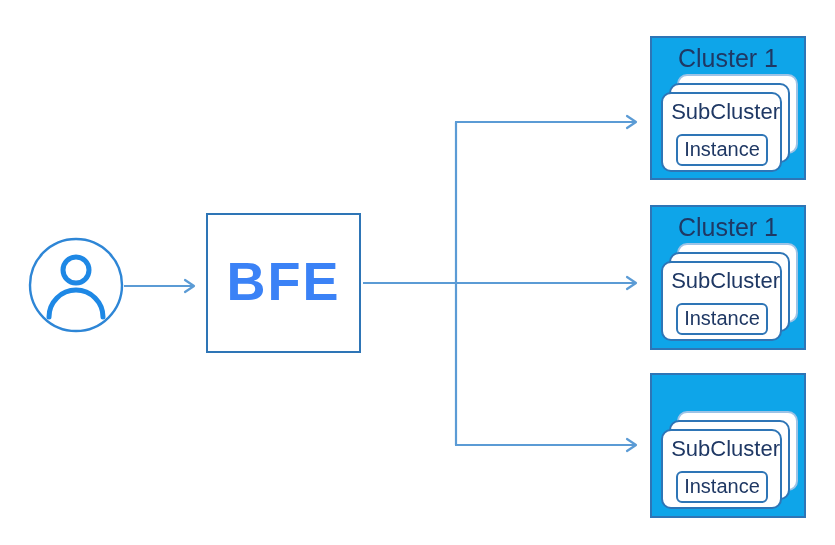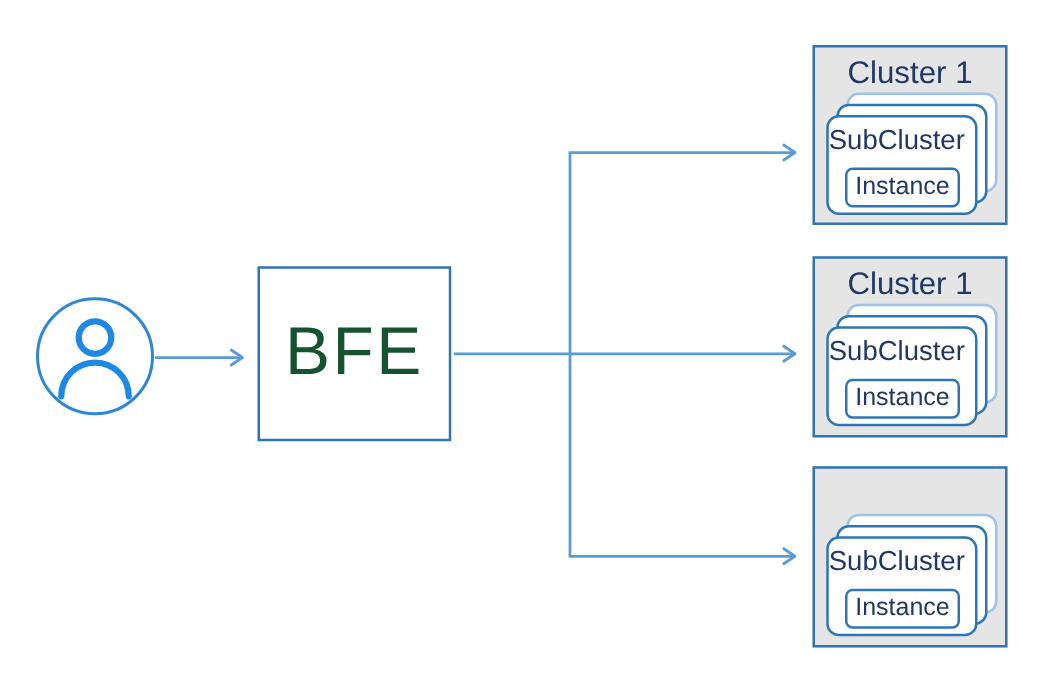--- a/index.html
+++ b/index.html
@@ -25,35 +25,35 @@
     left: 206px; top: 213px;
     width: 155px; height: 140px;
     border: 2px solid #2E75B6;
     box-sizing: border-box;
     background: #ffffff;
     display: flex;
     align-items: center;
     justify-content: center;
   }
   .bfe-label {
-    color: #14532d;
+    color: #3b82f6;
     font-size: 54px;
     letter-spacing: 2px;
-    font-weight: 400;
+    font-weight: 700;
     line-height: 1;
     padding-bottom: 4px;
   }
   .cluster {
     position: absolute;
     left: 650px;
     width: 156px;
     height: 145px;
     border: 2px solid #2E75B6;
     box-sizing: border-box;
-    background: #e5e5e5;
+    background: #0ea5e9;
   }
   .cluster.c1 { top: 36px; height: 144px; }
   .cluster.c2 { top: 205px; }
   .cluster.cn { top: 373px; }
   .cluster-title {
     position: absolute;
     left: 0; top: 5px;
     width: 100%;
     text-align: center;
     font-size: 25px;
@@ -67,21 +67,21 @@
     border-radius: 10px;
     background: #ffffff;
   }
   .layer.back   { left: 25px; top: 36px; border: 2px solid #9DC3E6; }
   .layer.middle { left: 17px; top: 45px; border: 2px solid #2E75B6; }
   .layer.front  { left: 9px;  top: 54px; border: 2px solid #2E75B6; }
   .subcluster-label {
     position: absolute;
     left: 0; top: 4px;
     width: 100%;
-    text-align: left;
+    text-align: right;
     font-size: 22px;
     color: #1F3864;
     line-height: 1.3;
   }
   .instance-box {
     position: absolute;
     left: 13px; top: 40px;
     width: 92px; height: 32px;
     box-sizing: border-box;
     border: 2px solid #2E75B6;

